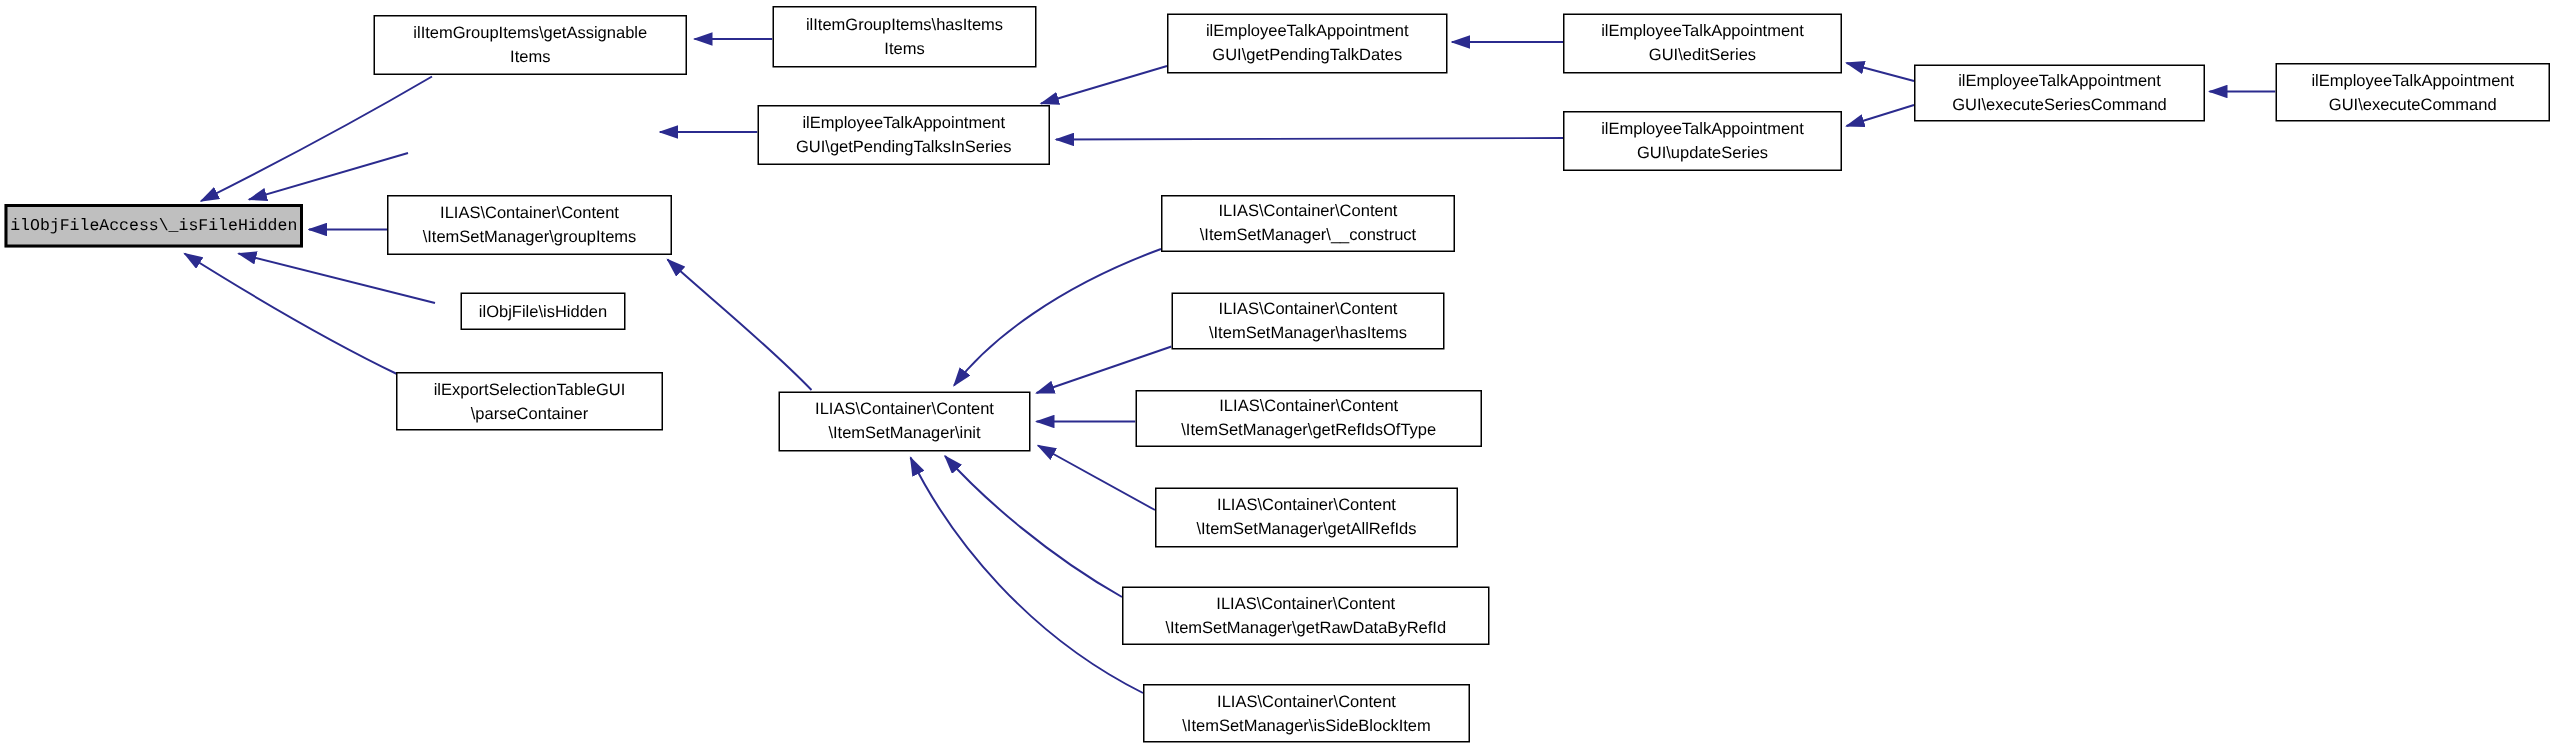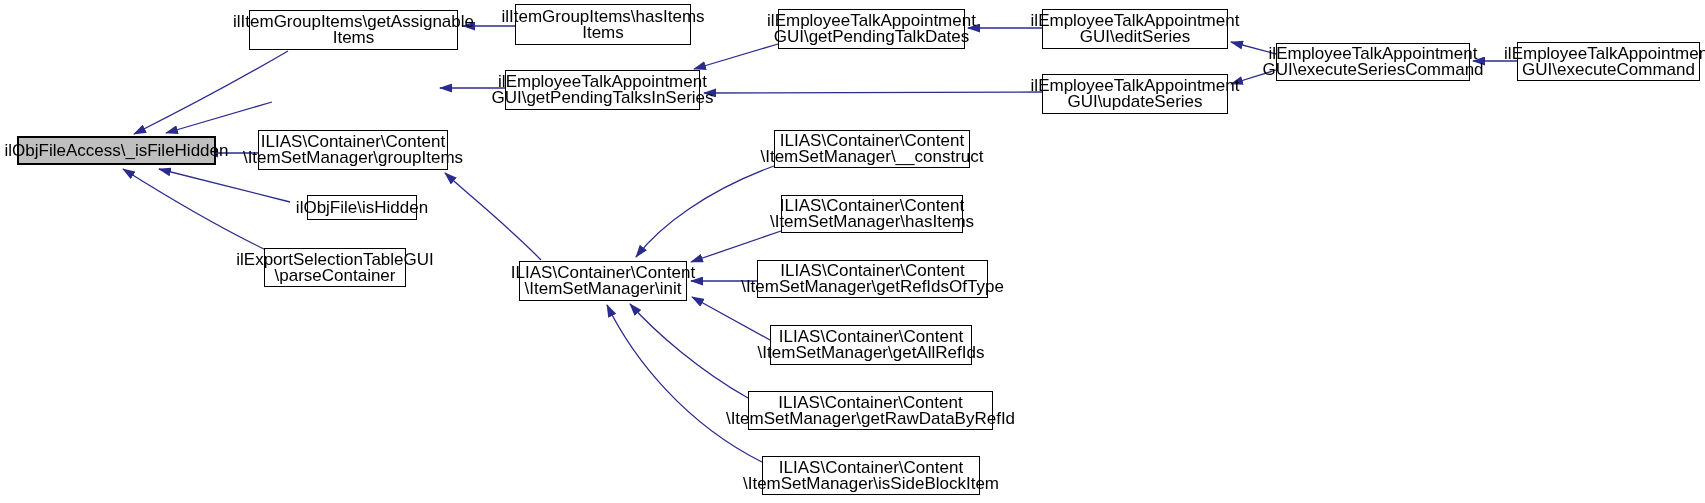--- a/index.html
+++ b/index.html
@@ -22,21 +22,21 @@
     stroke-width: 1.3;
     fill: none;
   }
   .arrowhead { fill: var(--edge, #2b2b8e); }
   .node {
     position: absolute;
     box-sizing: border-box;
     background: var(--node-fill, #ffffff);
     border: 1px solid var(--node-border, #000000);
     color: #000000;
-    font-size: 17px;
+    font-size: 11px;
     line-height: 16px;
     text-align: center;
     white-space: pre-line;
     display: flex;
     align-items: center;
     justify-content: center;
     cursor: pointer;
   }
   .node.main {
     background: var(--highlight-fill, #bfbfbf);
@@ -69,21 +69,21 @@
     <path class="edge" marker-end="url(#arrow)" d="M1517,61 L1473,61"></path>
     <path class="edge" marker-end="url(#arrow)" d="M541,260 C510,228 470,196 445,173"></path>
     <path class="edge" marker-end="url(#arrow)" d="M774,166 C706,191 660,226 636,257"></path>
     <path class="edge" marker-end="url(#arrow)" d="M781,231 L691,262"></path>
     <path class="edge" marker-end="url(#arrow)" d="M757,281 L691,281"></path>
     <path class="edge" marker-end="url(#arrow)" d="M770,340 L692,297"></path>
     <path class="edge" marker-end="url(#arrow)" d="M748,398 C700,371 656,333 630,304"></path>
     <path class="edge" marker-end="url(#arrow)" d="M762,462 C686,424 634,360 607,305"></path>
   </svg>
 
-  <div class="node main" style="left:17px; top:136px; width:199px; height:29px;">ilObjFileAccess\_isFileHidden</div>
+  <div class="node main" style="left:3px; top:136px; width:199px; height:29px;font-family:Liberation Mono, monospace;">ilObjFileAccess\_isFileHidden</div>
 
   <div class="node" style="left:249px; top:10px; width:209px; height:40px;">ilItemGroupItems\getAssignable
 Items</div>
 
   <div class="node" style="left:515px; top:4px; width:176px; height:41px;">ilItemGroupItems\hasItems
 Items</div>
 
 
   <div class="node" style="left:505px; top:70px; width:195px; height:40px;">ilEmployeeTalkAppointment
 GUI\getPendingTalksInSeries</div>
@@ -101,21 +101,21 @@
 GUI\executeSeriesCommand</div>
 
   <div class="node" style="left:1517px; top:42px; width:183px; height:39px;">ilEmployeeTalkAppointment
 GUI\executeCommand</div>
 
   <div class="node" style="left:258px; top:130px; width:190px; height:40px;">ILIAS\Container\Content
 \ItemSetManager\groupItems</div>
 
   <div class="node" style="left:307px; top:195px; width:110px; height:25px;">ilObjFile\isHidden</div>
 
-  <div class="node" style="left:264px; top:248px; width:142px; height:39px;">ilExportSelectionTableGUI
+  <div class="node" style="left:264px; top:248px; width:178px; height:39px;">ilExportSelectionTableGUI
 \parseContainer</div>
 
   <div class="node" style="left:519px; top:261px; width:168px; height:40px;">ILIAS\Container\Content
 \ItemSetManager\init</div>
 
   <div class="node" style="left:774px; top:130px; width:196px; height:38px;">ILIAS\Container\Content
 \ItemSetManager\__construct</div>
 
   <div class="node" style="left:781px; top:195px; width:182px; height:38px;">ILIAS\Container\Content
 \ItemSetManager\hasItems</div>

